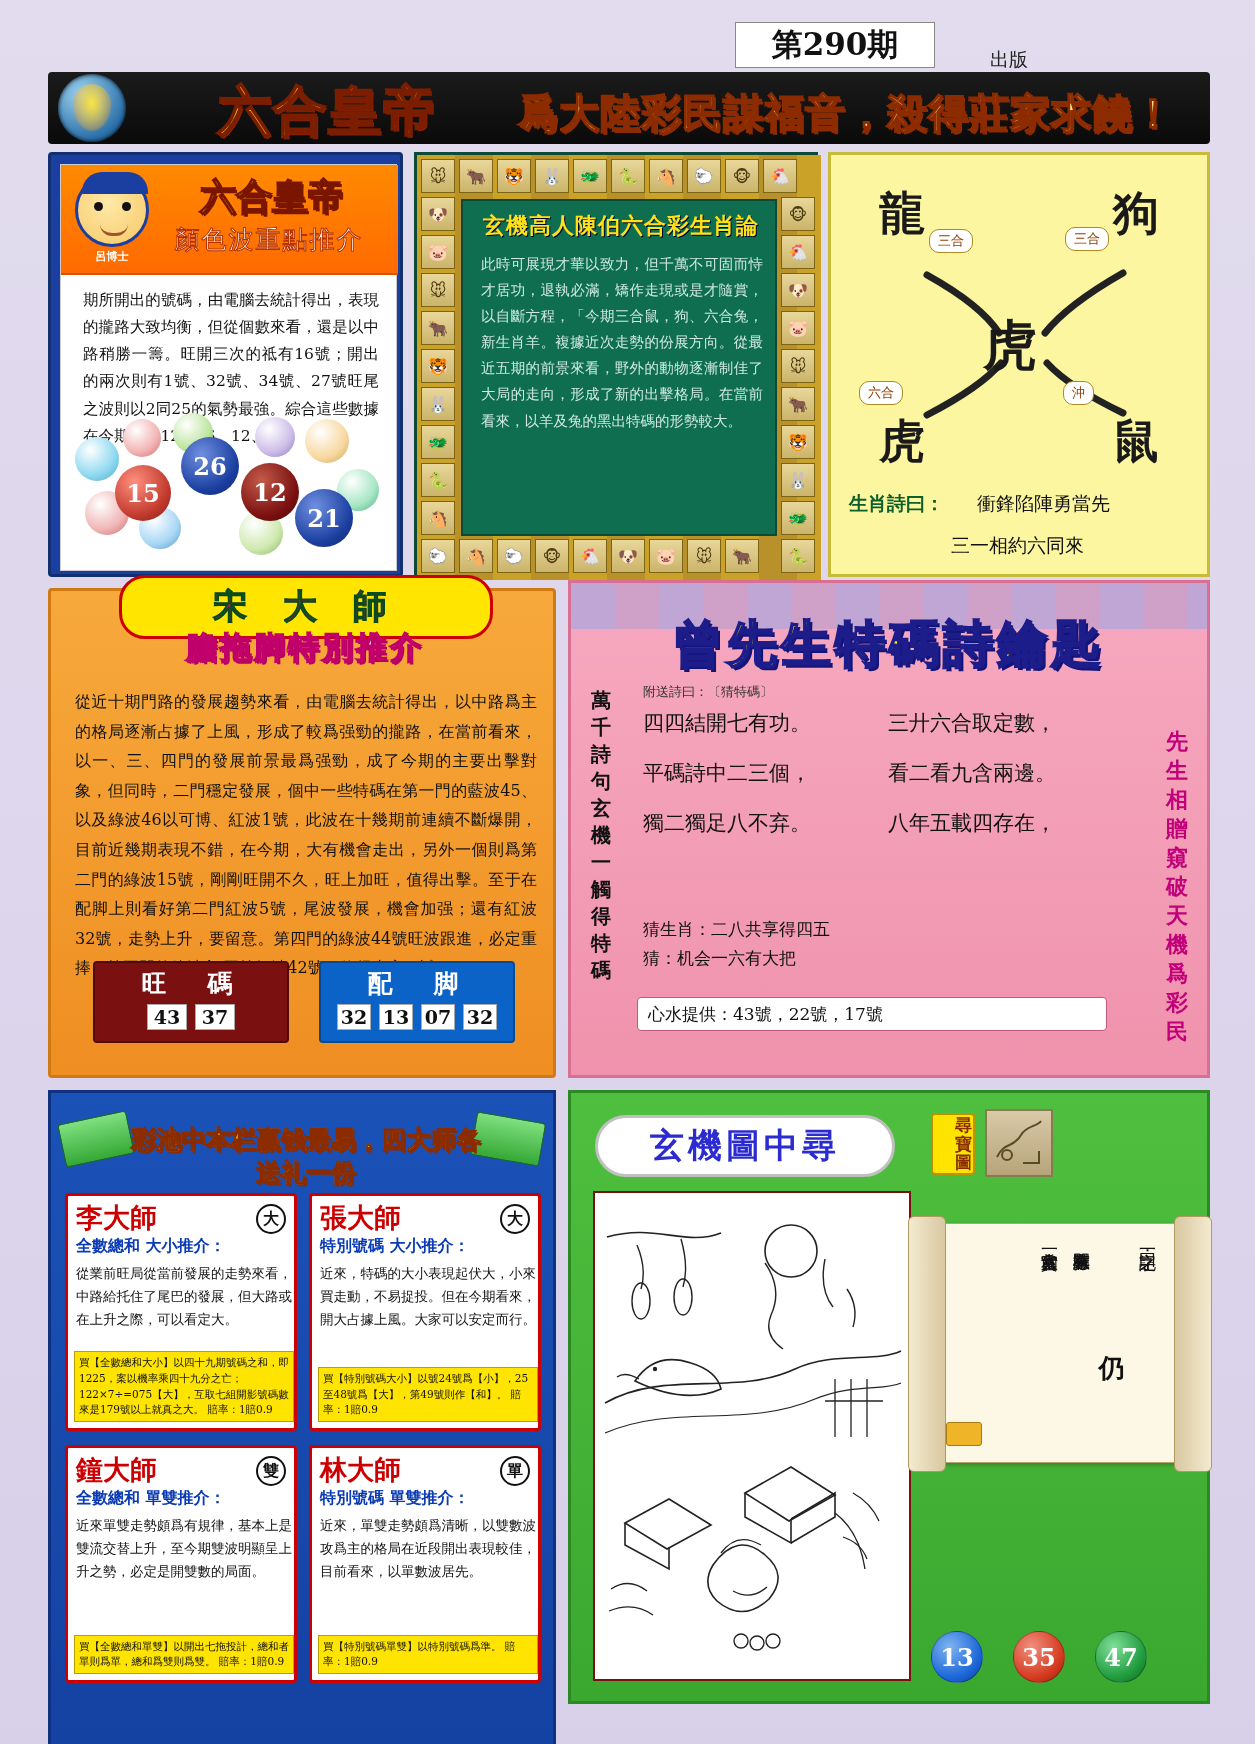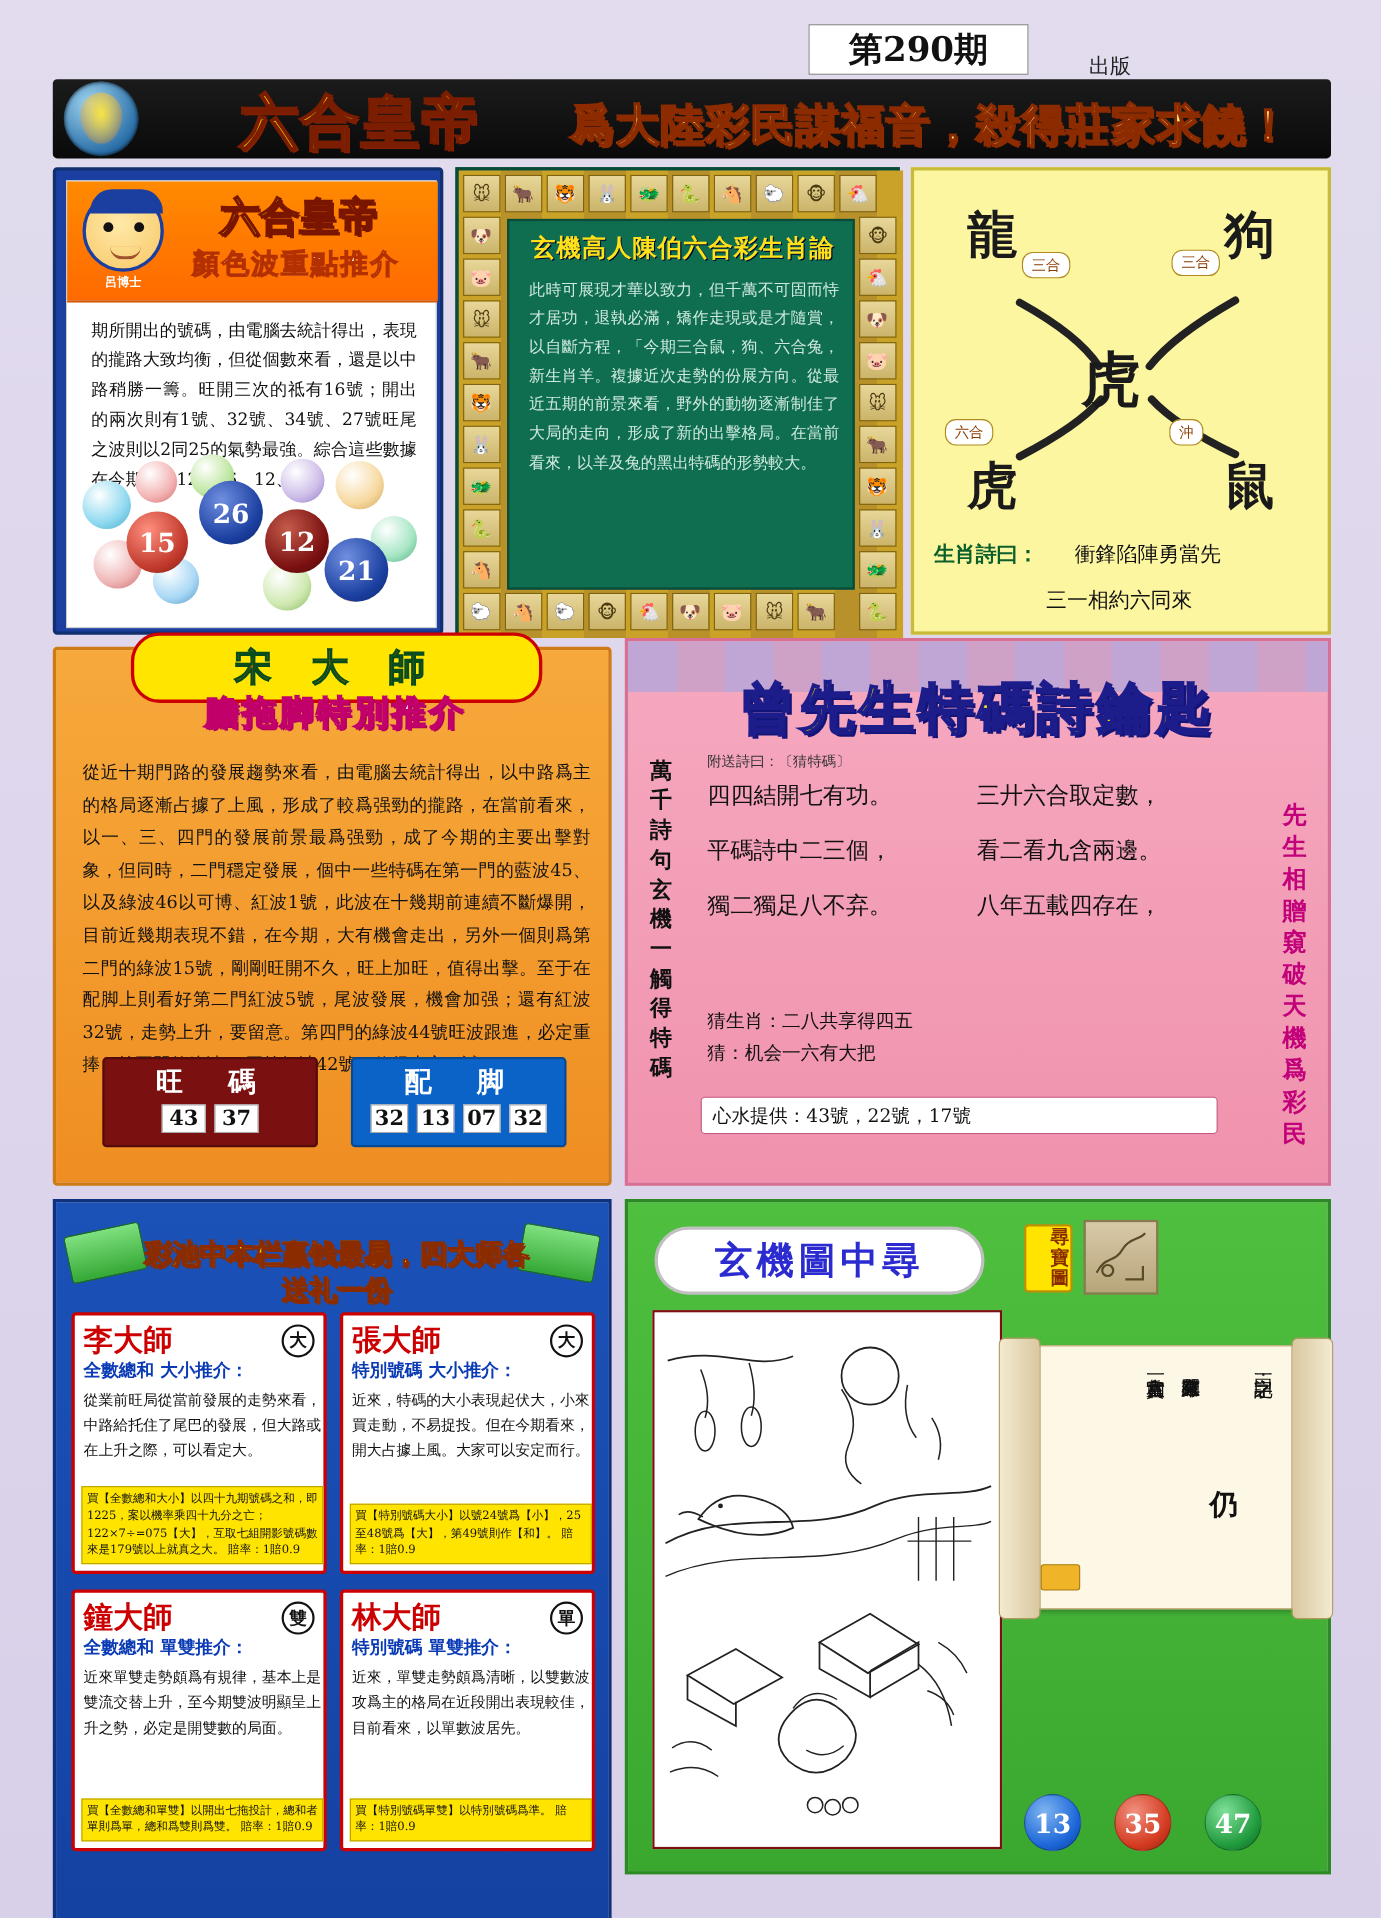--- a/index.html
+++ b/index.html
@@ -93,21 +93,21 @@
   .pa-facelabel{position:absolute;left:18px;top:84px;width:66px;text-align:center;font-size:11px;color:#fff;font-weight:bold;}
   .pa-title {
     position:absolute; left:96px; top:8px; width:230px; text-align:center;
     font-family:"DejaVu Serif","Liberation Serif",serif;
     font-size:36px;font-weight:bold;color:#ffe000;
     -webkit-text-stroke:1.5px #7a1500; text-shadow:2px 2px 0 #7a1500;
   }
   .pa-sub {
     position:absolute; left:88px; top:58px; width:240px; text-align:center;
     font-family:"DejaVu Serif","Liberation Serif",serif;
-    font-size:25px;font-weight:bold;color:#fff;
+    font-size:25px;font-weight:normal;color:#fff;
     -webkit-text-stroke:1px #b53000; letter-spacing:2px;
   }
   .pa-text {
     position:absolute; left:22px; top:122px; width:296px;
     font-family:"DejaVu Serif","Liberation Serif",serif;
     font-size:15.5px; line-height:1.75; color:#111; text-align:justify;
   }
   .pa-balls { position:absolute; left:8px; top:250px; width:322px; height:150px; }
   .ball {
     position:absolute; border-radius:50%;
@@ -177,21 +177,21 @@
   .panel-d {
     position:absolute; left:48px; top:588px; width:508px; height:490px;
     background:linear-gradient(180deg,#f7a93b,#ef8e22);
     border:3px solid #cf7a12; border-radius:4px;
   }
   .pd-badge {
     position:absolute; left:68px; top:-16px; width:374px; height:64px;
     background:#ffe500; border:3px solid #c00; border-radius:26px;
     display:flex;align-items:center;justify-content:center;
     font-family:"DejaVu Serif","Liberation Serif",serif;
-    font-size:34px;font-weight:bold;color:#a16207; letter-spacing:12px;
+    font-size:34px;font-weight:bold;color:#be185d; letter-spacing:12px;
     -webkit-text-stroke:1px #064c1d;
   }
   .pd-badge2 {
     position:absolute; left:44px; top:36px; width:420px; text-align:center;
     font-family:"DejaVu Serif","Liberation Serif",serif;
     font-size:31px;font-weight:bold;color:#fff;
     -webkit-text-stroke:1.5px #c1006b; text-shadow:2px 2px 0 #b3005f;
     letter-spacing:3px;
   }
   .pd-text {

